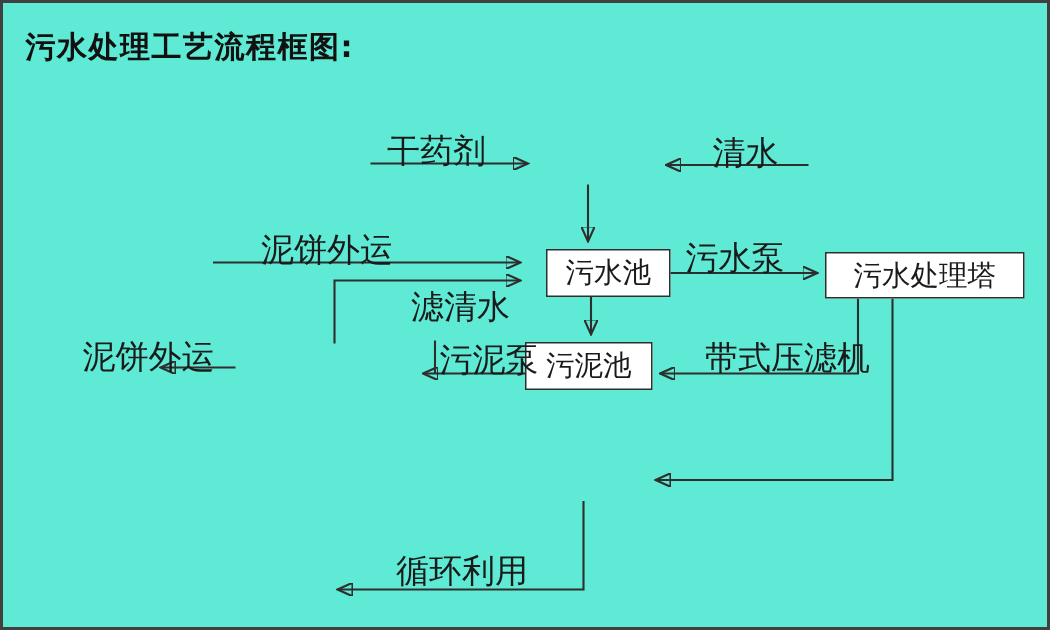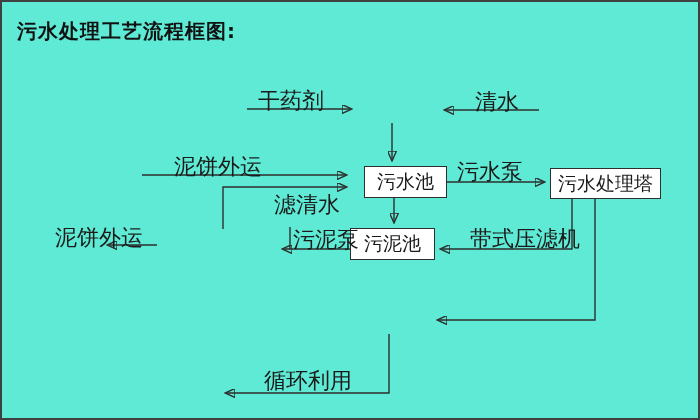--- a/index.html
+++ b/index.html
@@ -79,21 +79,21 @@
     <polyline points="593,197 593,318 436,318" marker-end="url(#arrR)"></polyline>
 
     <polyline points="387,332 387,391 224,391" marker-end="url(#arrR)"></polyline>
   </svg>
 
 
   <div class="node" style="left:350px;top:164px;width:83px;height:32px;margin-left:12px;">
     <span>污水池</span>
   </div>
 
-  <div class="node" style="left:548px;top:166px;width:111px;height:31px;">
+  <div class="node" style="left:548px;top:166px;width:133px;height:31px;">
     <span>污水处理塔</span>
   </div>
 
   <div class="node" style="left:348px;top:226px;width:85px;height:32px;">
     <span>污泥池</span>
   </div>
 
 
 
   <div class="flow-label" style="left:256px;top:84px;">干药剂</div>

